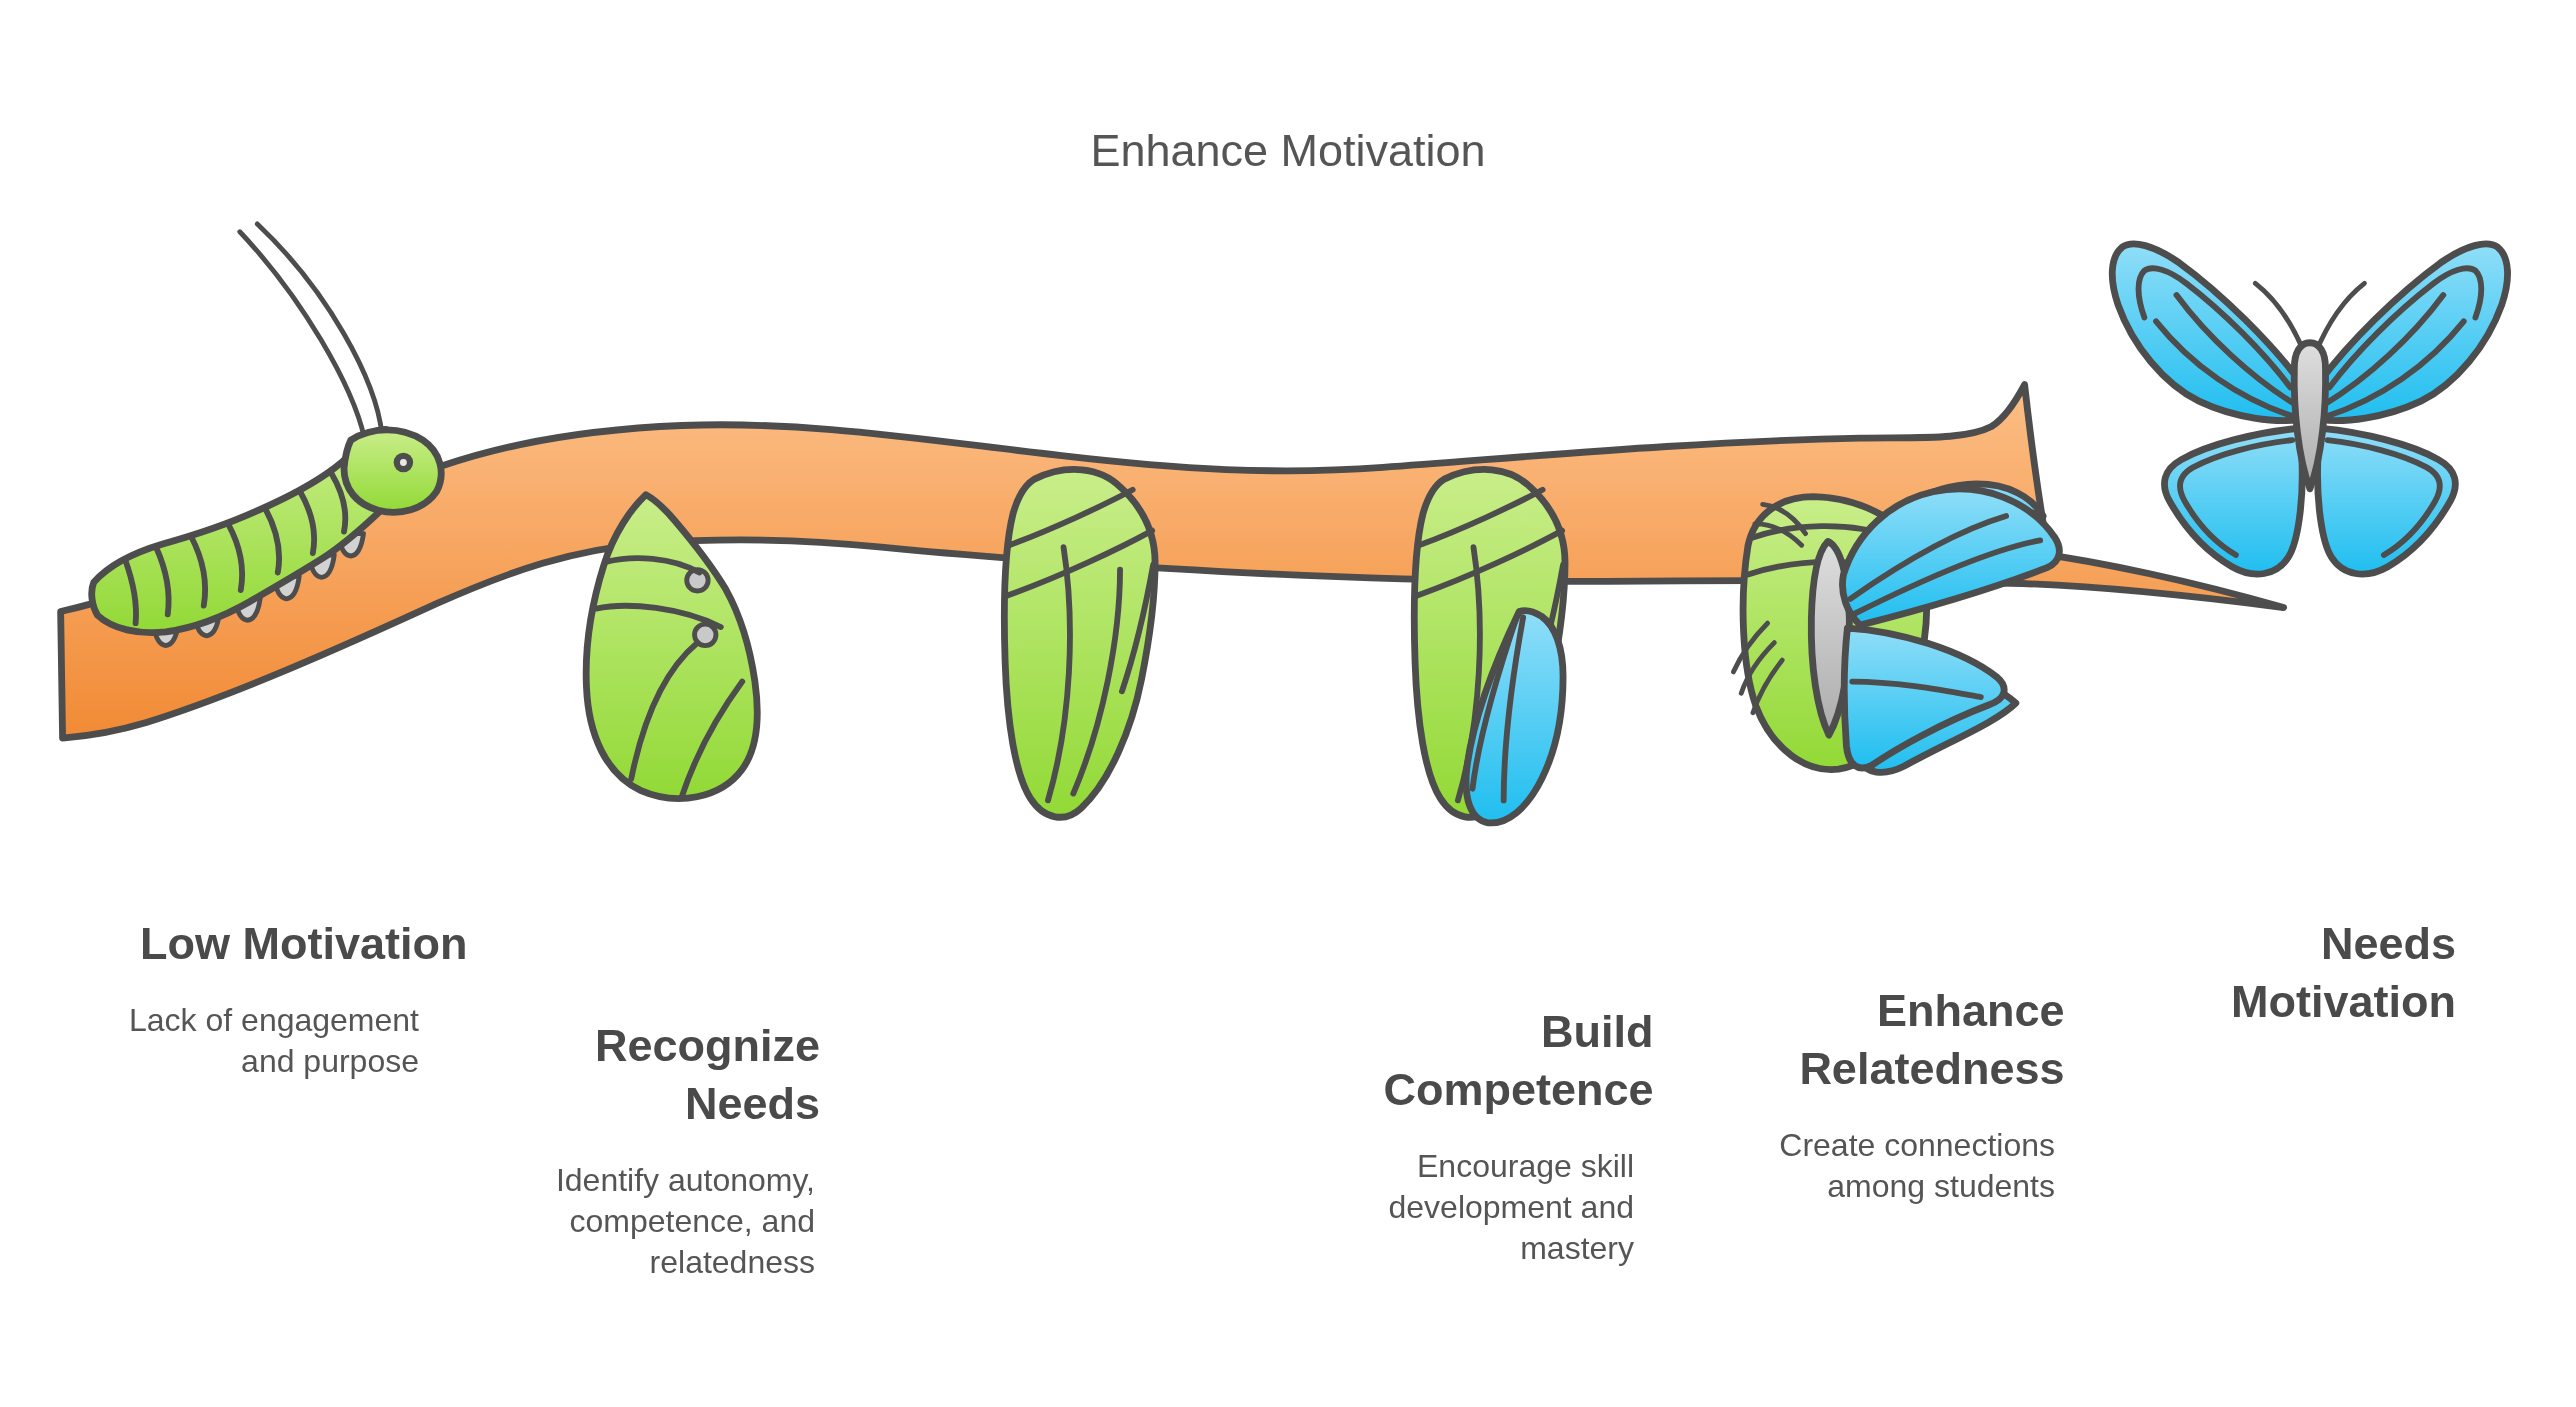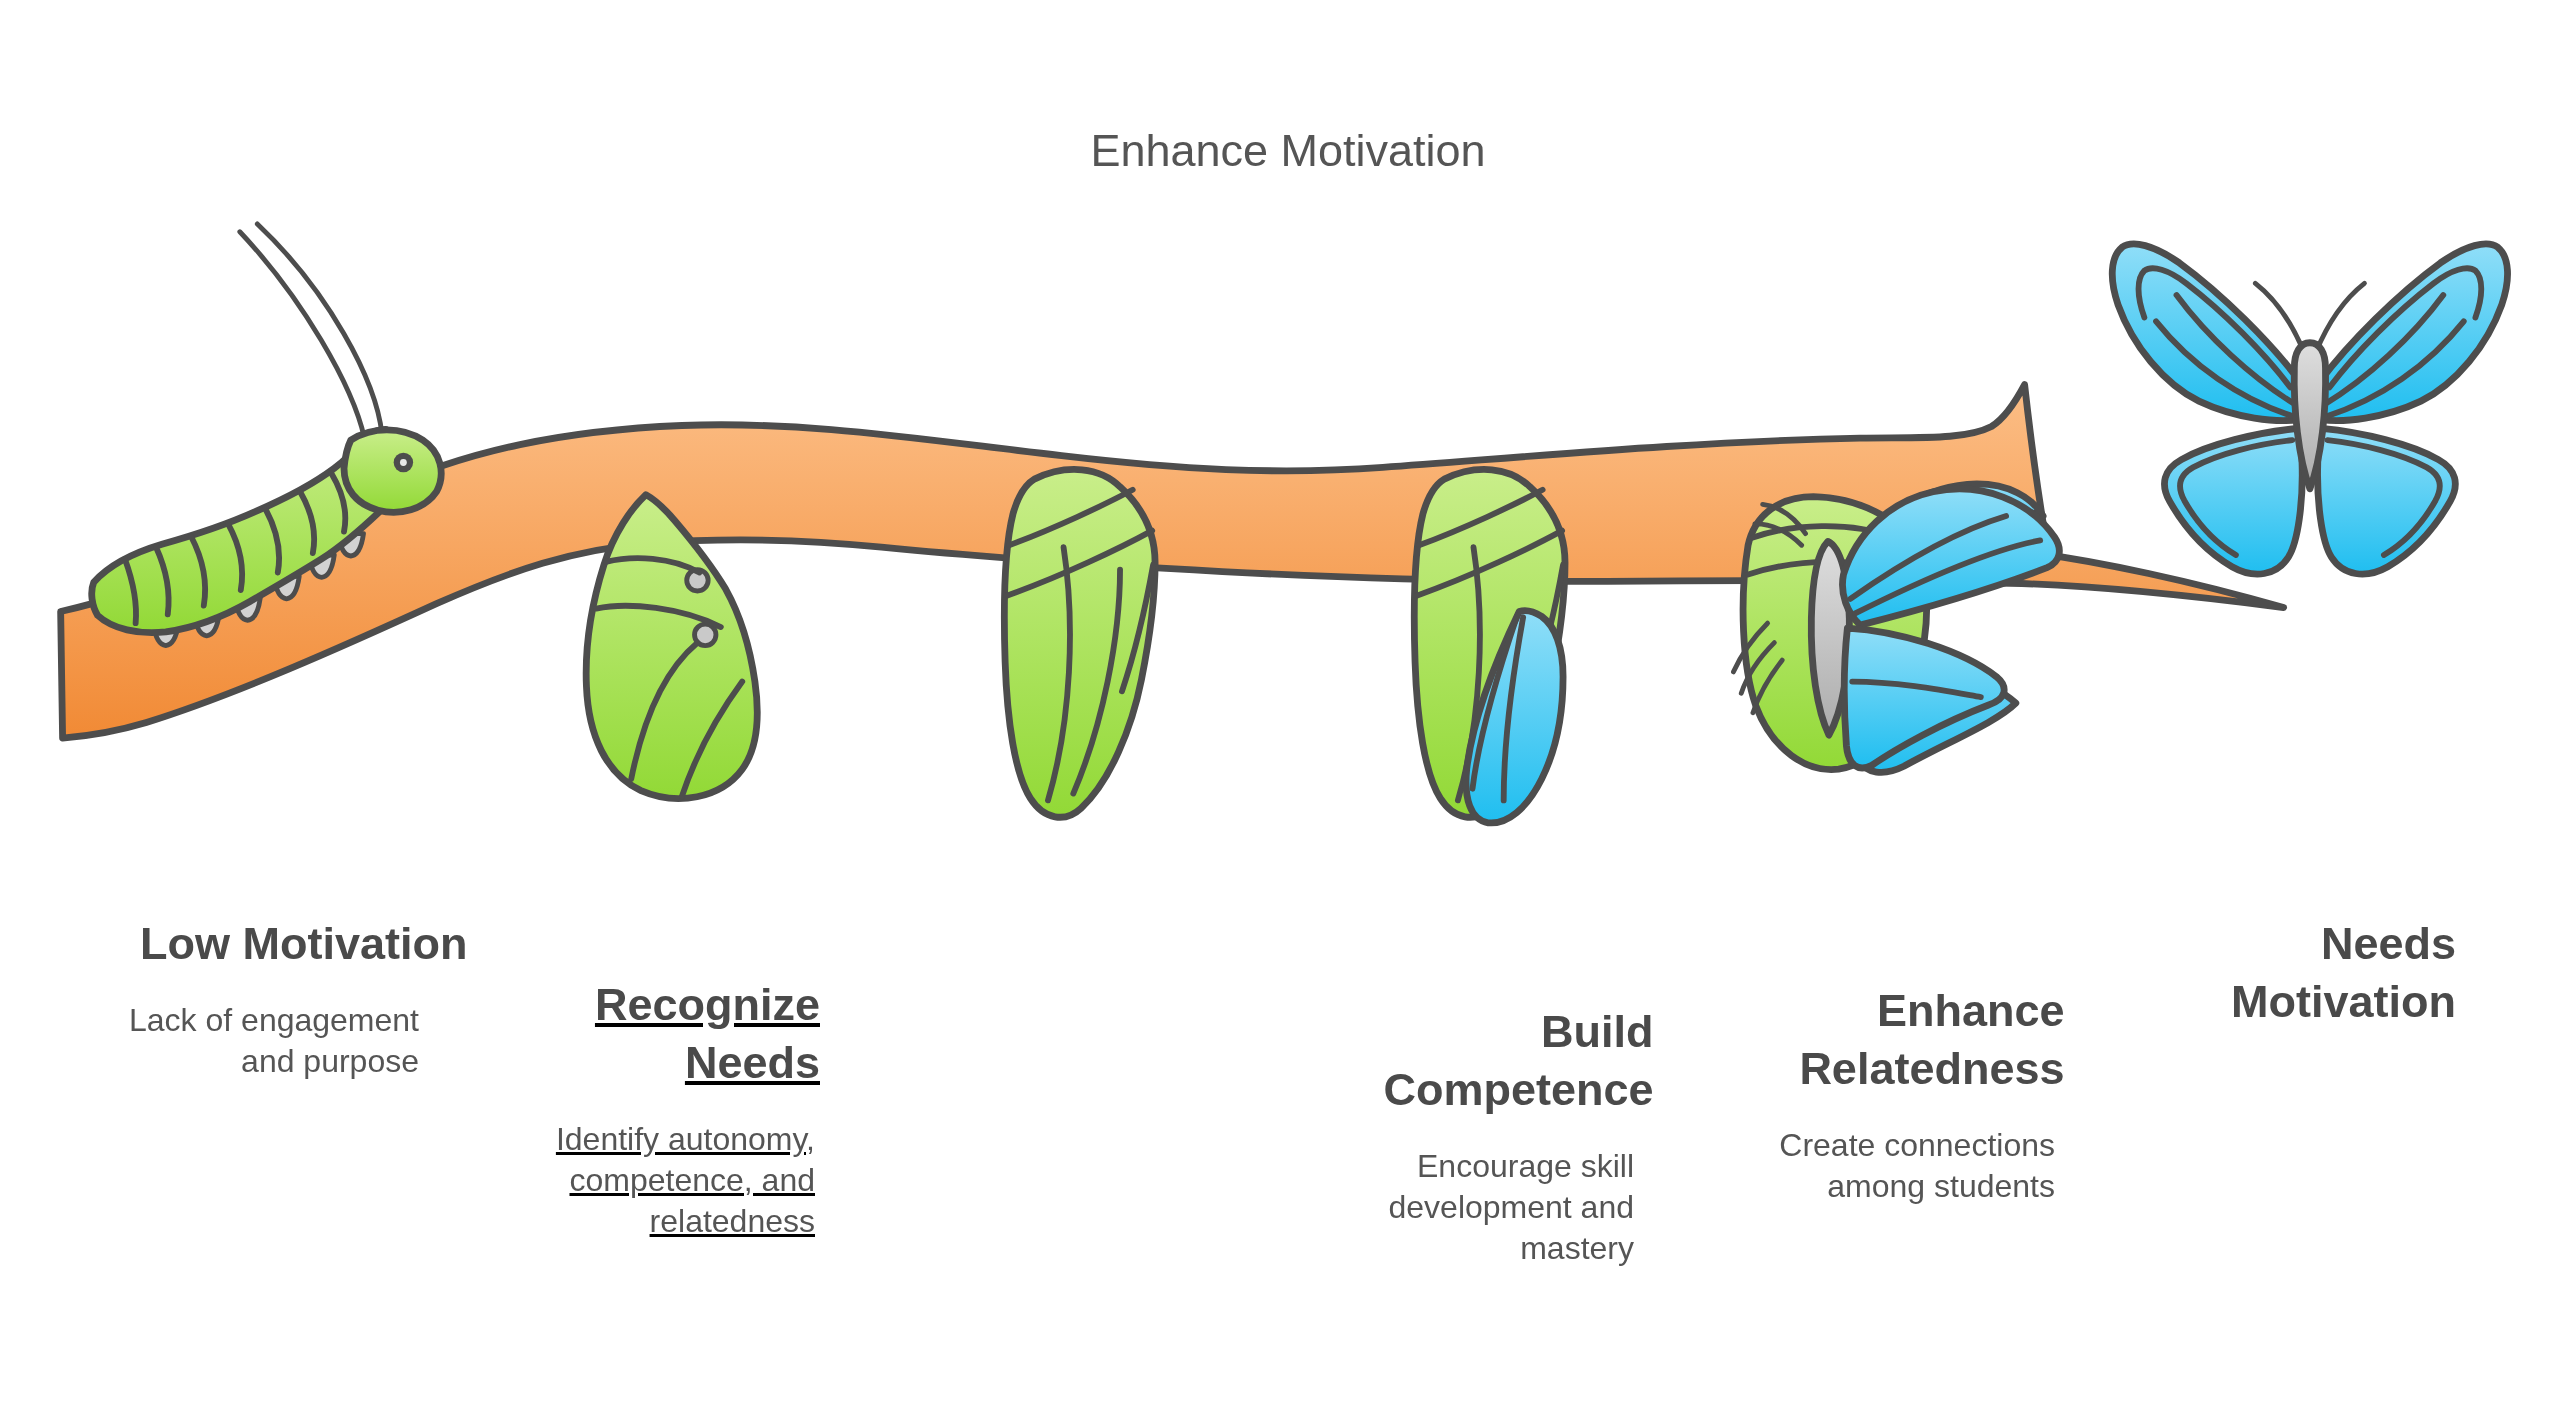--- a/index.html
+++ b/index.html
@@ -318,21 +318,21 @@
         C 2389,420 2384,470 2372,502
         C 2360,470 2355,420 2356,378
         C 2356,362 2362,352 2372,352 Z"></path>
     </g>
   </svg>
 
   <div class="caption" style="left:263px;top:915px;">
     <div class="h" style="width:409px">Low Motivation</div>
     <div class="d" style="width:312px">Lack of engagement and purpose</div>
   </div>
-  <div class="caption" style="left:669px;top:976px;text-decoration:underline;">
+  <div class="caption" style="left:669px;top:1017px;">
     <div class="h" style="width:302px">Recognize Needs</div>
     <div class="d" style="width:292px">Identify autonomy, competence, and relatedness</div>
   </div>
   <div class="caption" style="left:1493px;top:1003px;">
     <div class="h" style="width:321px">Build Competence</div>
     <div class="d" style="width:282px">Encourage skill development and mastery</div>
   </div>
   <div class="caption" style="left:1899px;top:974px;margin-top:8px;">
     <div class="h" style="width:331px">Enhance Relatedness</div>
     <div class="d" style="width:312px">Create connections among students</div>

